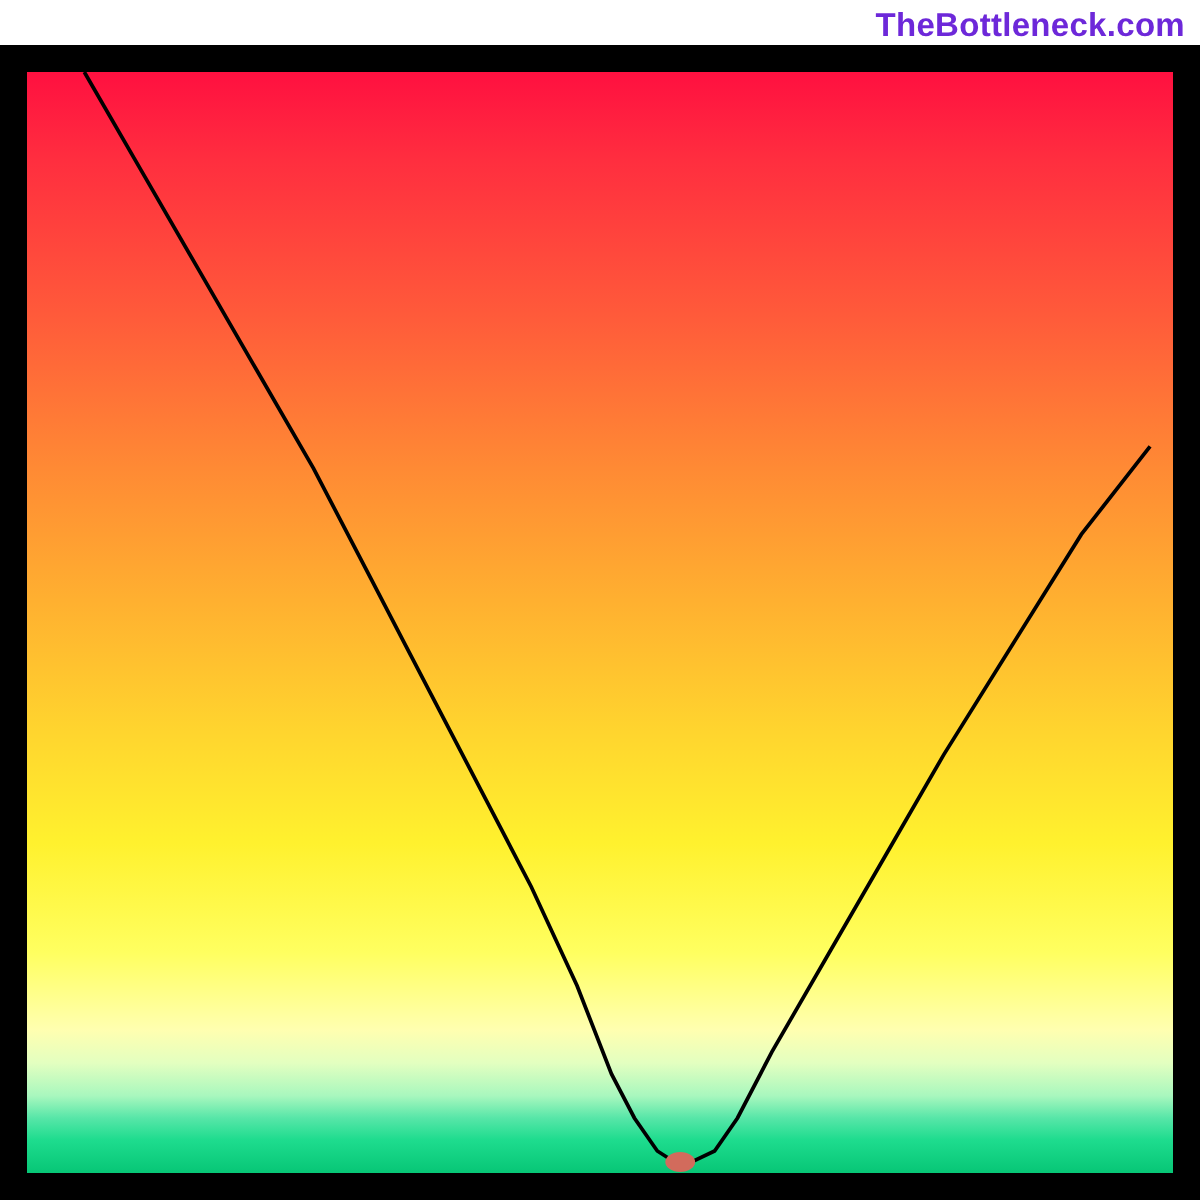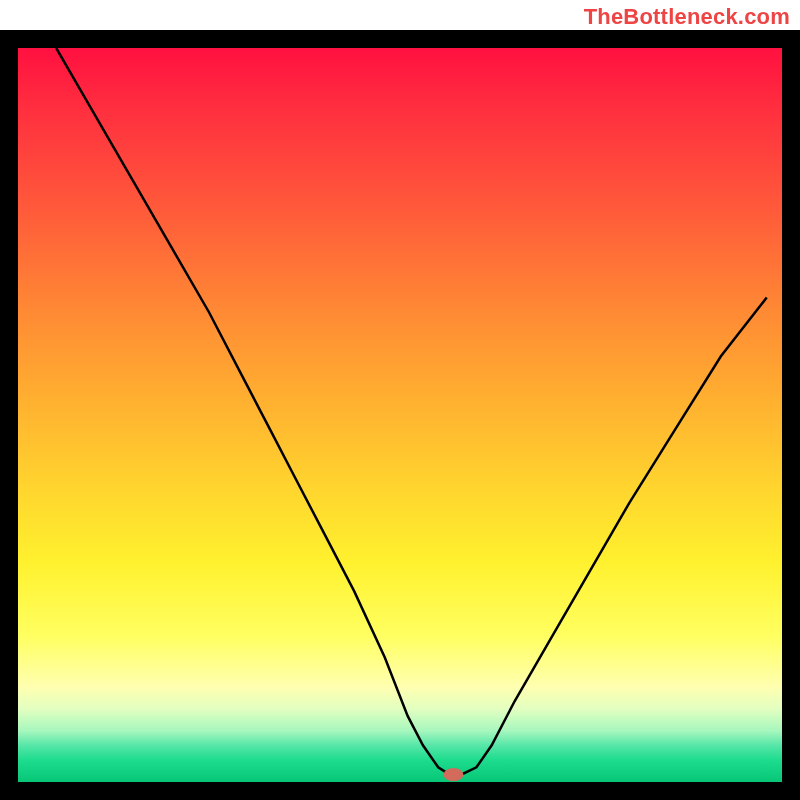--- a/index.html
+++ b/index.html
@@ -15,21 +15,21 @@
     width: 800px;
     height: 800px;
   }
   .watermark {
     position: absolute;
     top: 4px;
     right: 10px;
     font-family: Arial, Helvetica, sans-serif;
     font-size: 22px;
     font-weight: 600;
-    color: #ef4444;
+    color: #6d28d9;
     letter-spacing: 0.2px;
     z-index: 10;
   }
   .plot-outer {
     position: absolute;
     top: 30px;
     left: 0;
     width: 800px;
     height: 770px;
     background: #000000;

